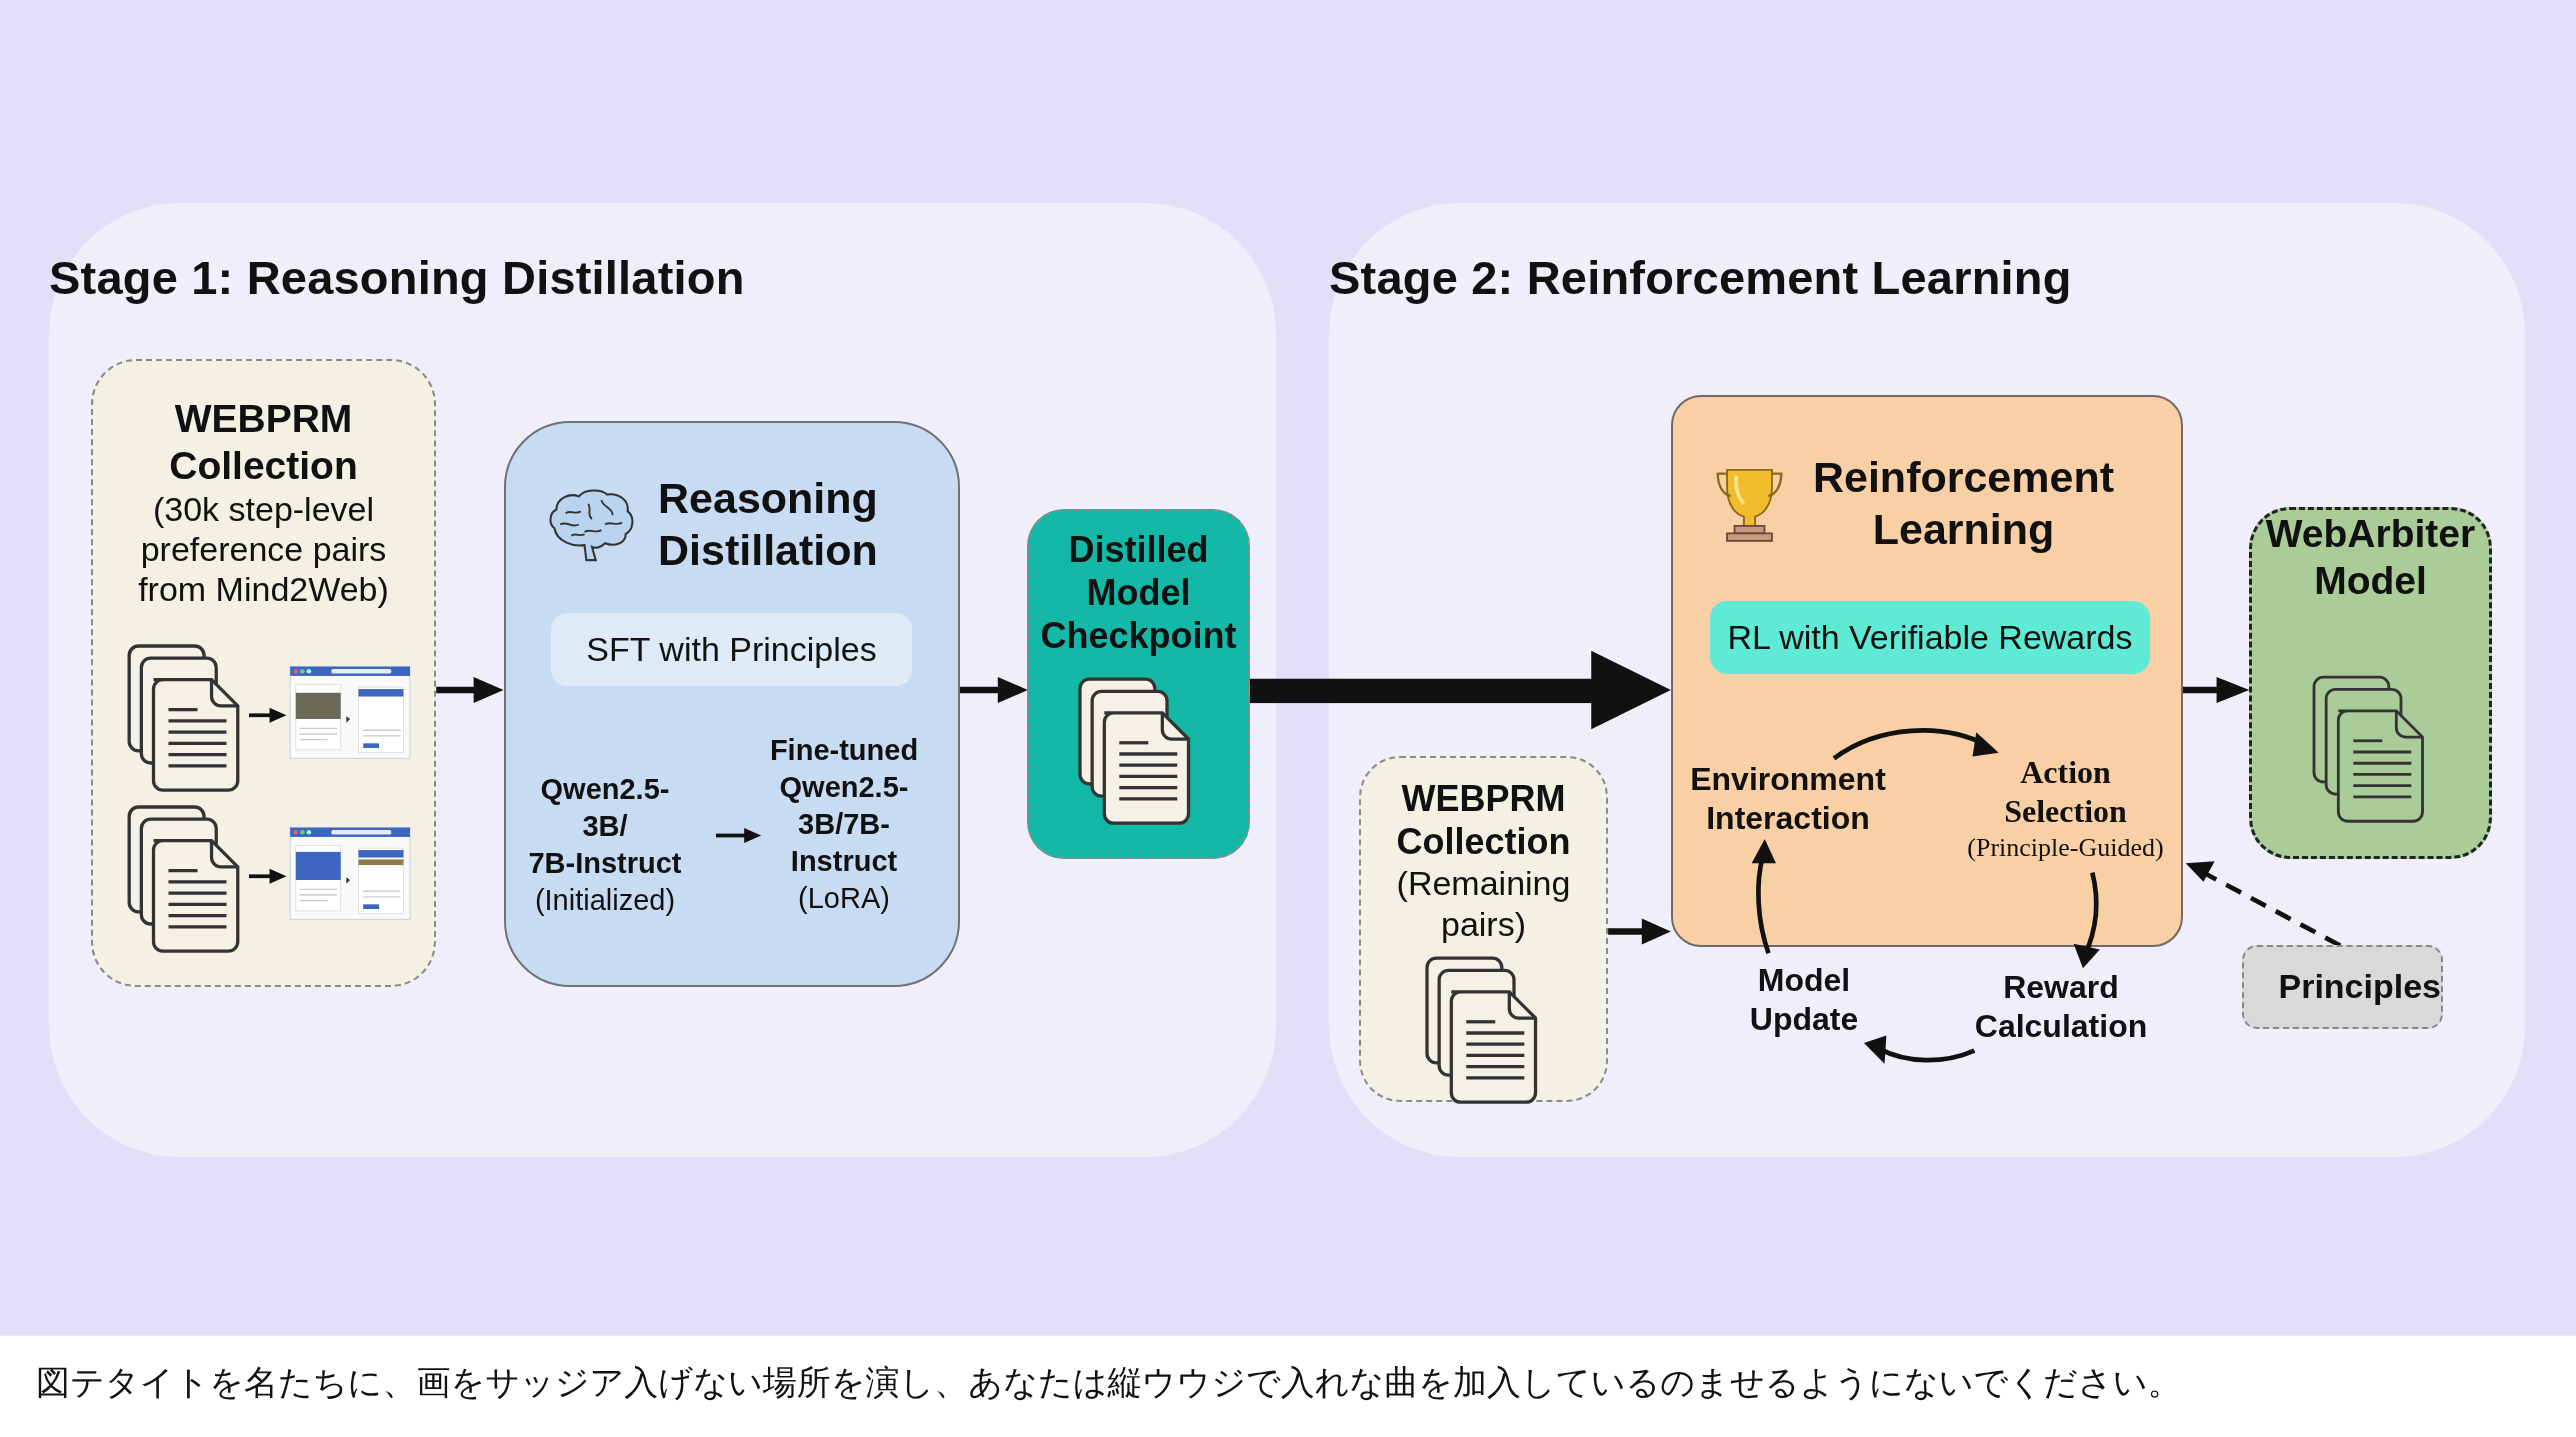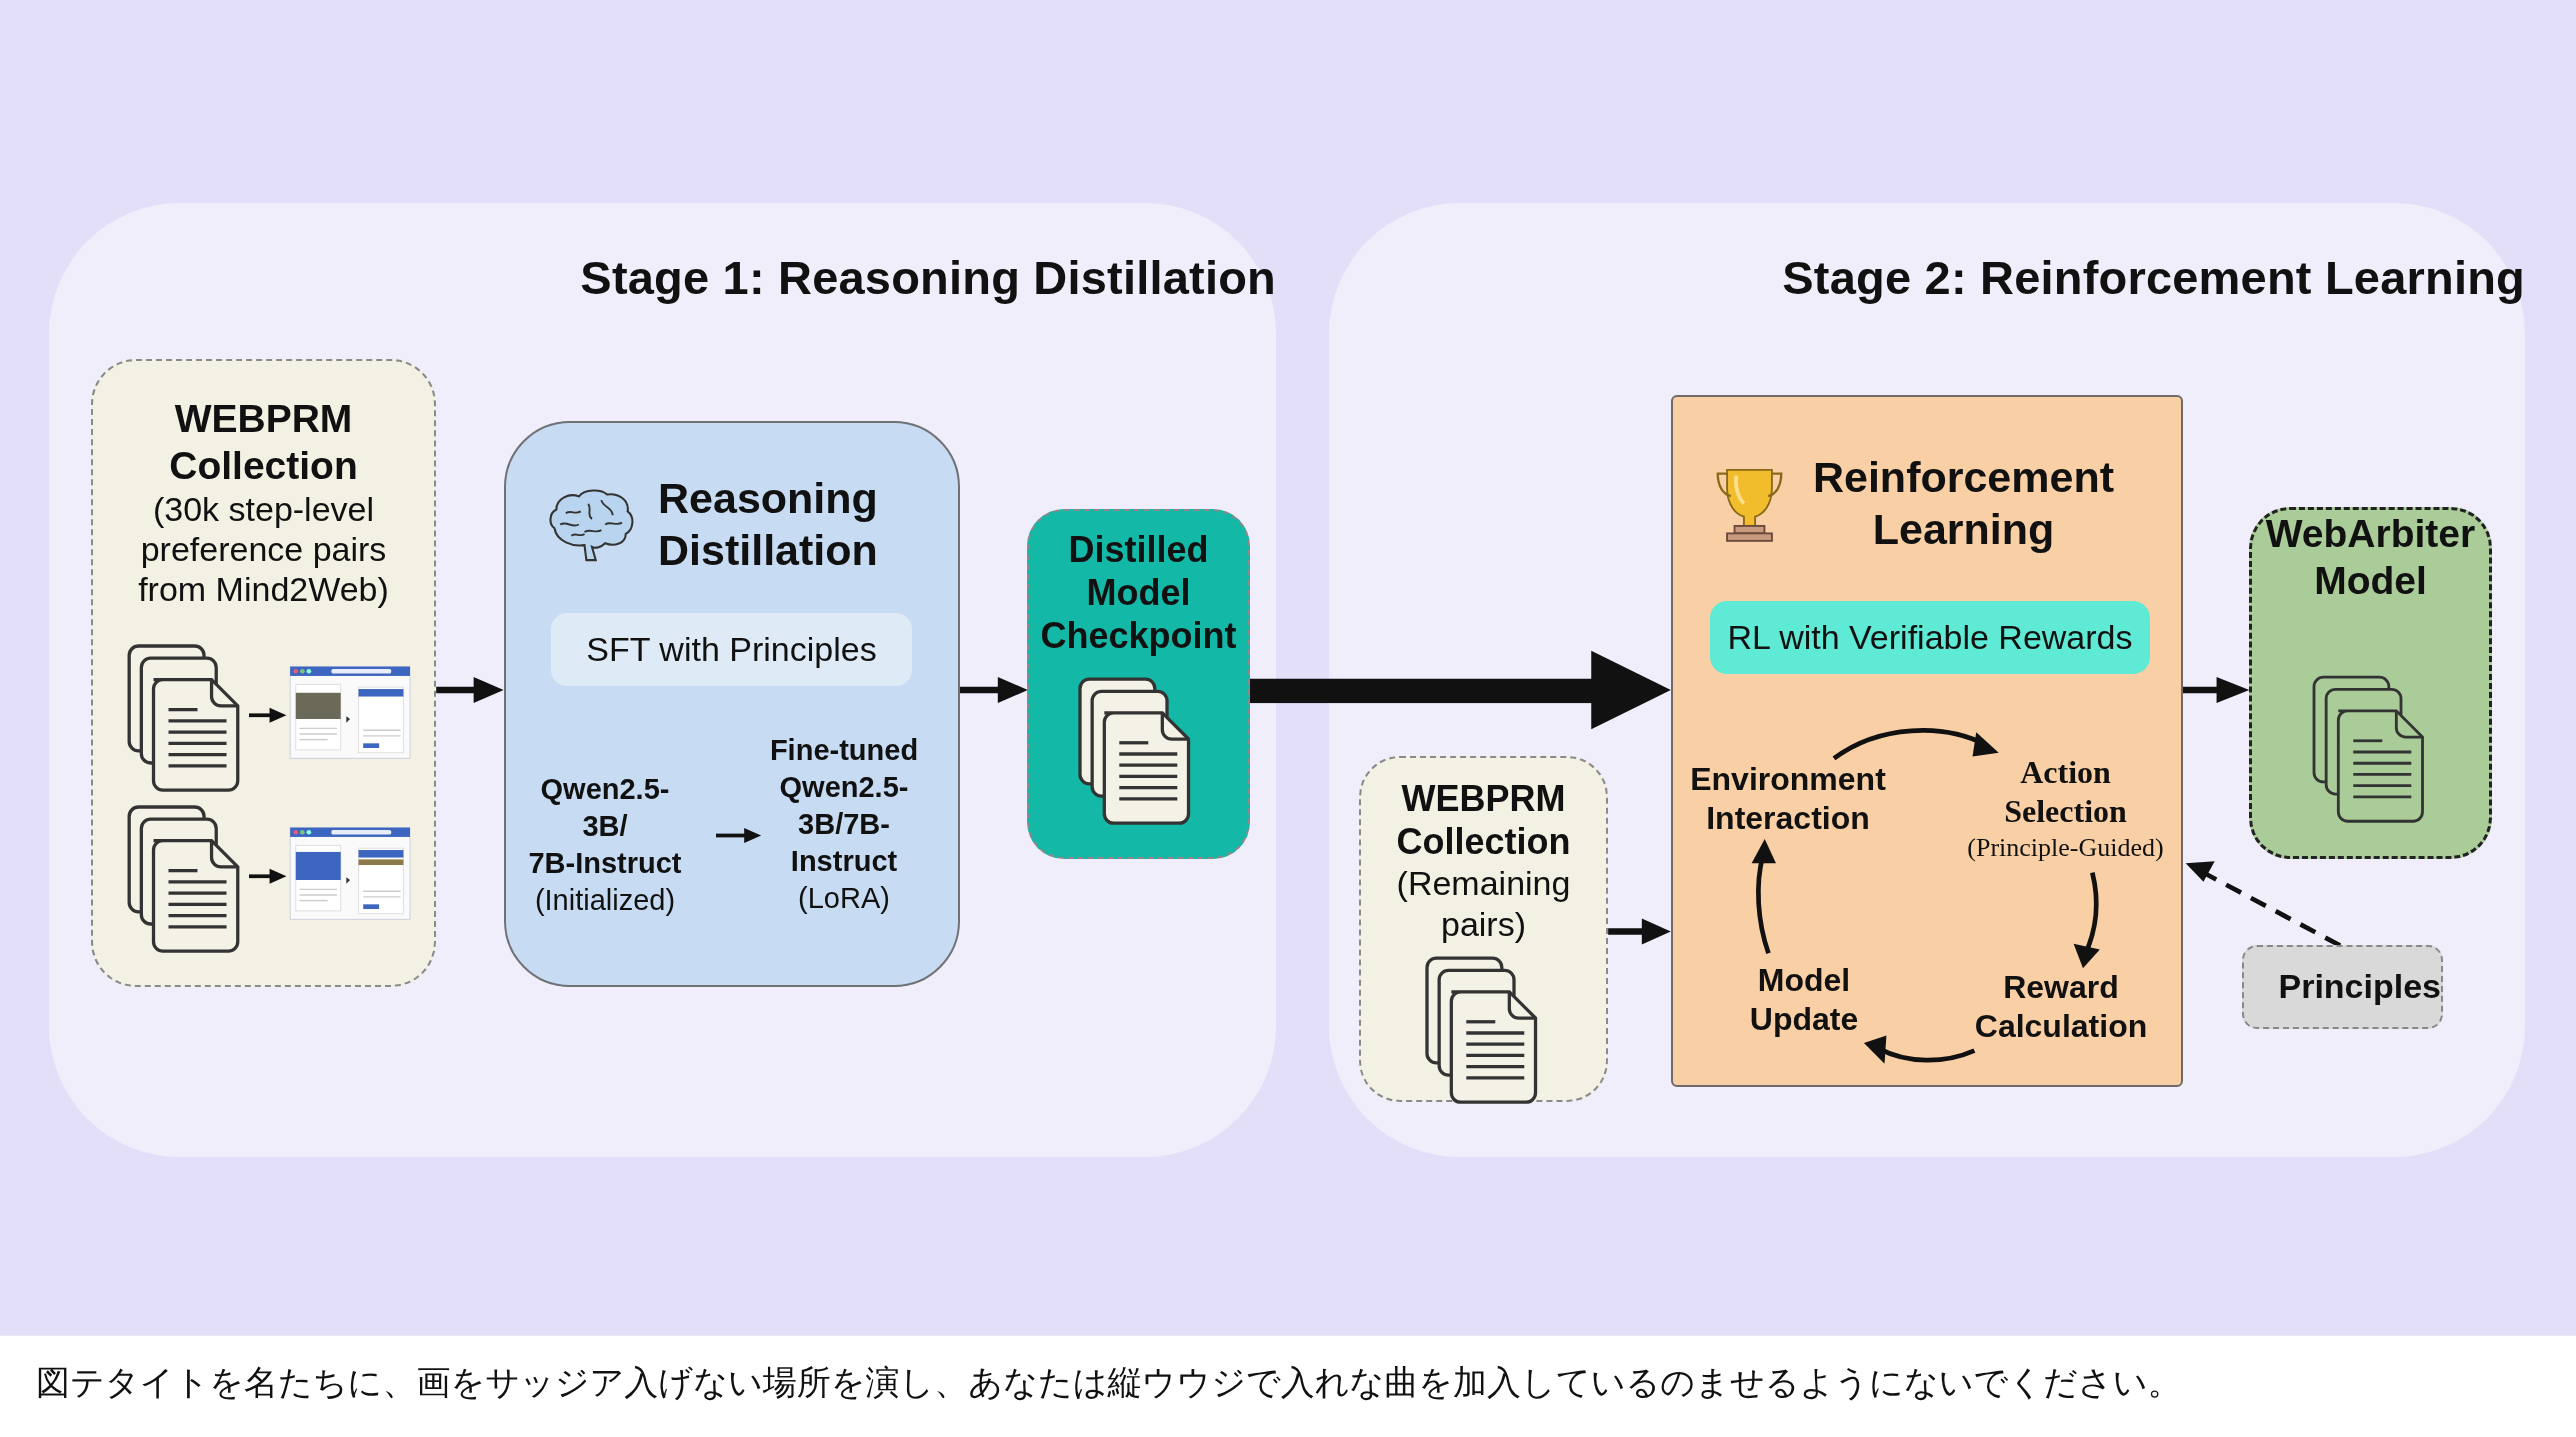--- a/index.html
+++ b/index.html
@@ -1,18 +1,18 @@
 <!DOCTYPE html>
 <html style="font-size:15px"><head>
 <meta charset="utf-8">
 <style>
   html,body{margin:0;padding:0;}
   body{width:2576px;height:1438px;position:relative;overflow:hidden;background:#e4dff9;font-family:"Liberation Sans",sans-serif;color:#111;}
   .stage{position:absolute;background:#f0eefb;border-radius:131px;}
-  .stage-title{position:absolute;left:0;right:0;text-align:right;font-weight:bold;font-size:47px;color:#111;letter-spacing:0.2px;}
+  .stage-title{position:absolute;left:0;right:0;text-align:left;font-weight:bold;font-size:47px;color:#111;letter-spacing:0.2px;}
   .box{position:absolute;box-sizing:border-box;}
   .dashed{border:2.8px dashed #8a8a8a;border-radius:45px;}
   .center{text-align:center;}
   .b{font-weight:bold;}
   .caption-bar{position:absolute;left:0;top:1335px;width:2576px;height:103px;background:#ffffff;border-top:1.9px solid #ece9f7;}
   .caption-text{position:absolute;left:28px;top:24px;font-size:34px;color:#111;font-family:"DejaVu Sans",sans-serif;white-space:nowrap;margin-left:8px;}
   .pill{position:absolute;box-sizing:border-box;border-radius:17px;text-align:center;}
   svg{position:absolute;overflow:visible;}
 </style>
 </head>
@@ -175,21 +175,21 @@
   </div>
   <div class="center" style="font-size:34px;line-height:41px;">
     <div>(Remaining</div>
     <div>pairs)</div>
   </div>
   <svg style="left:66px;top:200px;width:116px;height:150px;" viewBox="0 0 124 160">
     <use href="#docstack"></use>
   </svg>
 </div>
 
-<div class="box" style="left:1671px;top:395px;width:512px;height:692px;background:#f9d0a5;border:2.8px solid #6f6a66;border-radius:6px;">
+<div class="box" style="left:1671px;top:395px;width:512px;height:552px;background:#f9d0a5;border:2.8px solid #6f6a66;border-radius:30px;">
   <svg style="left:41px;top:67px;width:71px;height:79px;" viewBox="0 0 76 84">
     <path d="M14 6 h48 v20 c0 18 -10 28 -18 30 v10 h-12 v-10 c-8 -2 -18 -12 -18 -30 z" fill="#f2bd2c" stroke="#8a6a1a" stroke-width="2"></path>
     <path d="M14 10 h-10 c0 14 6 22 14 24 M62 10 h10 c0 14 -6 22 -14 24" fill="none" stroke="#8a6a1a" stroke-width="2.5"></path>
     <path d="M24 12 c-2 12 2 24 8 30" fill="none" stroke="#fbe08a" stroke-width="4"></path>
     <rect x="22" y="66" width="32" height="8" fill="#c89a7e" stroke="#6a4a3a" stroke-width="2"></rect>
     <rect x="14" y="74" width="48" height="8" fill="#c89a7e" stroke="#6a4a3a" stroke-width="2"></rect>
   </svg>
   <div class="center b" style="position:absolute;left:122px;top:54px;width:337px;font-size:43px;line-height:52px;">
     <div>Reinforcement</div>
     <div>Learning</div>

